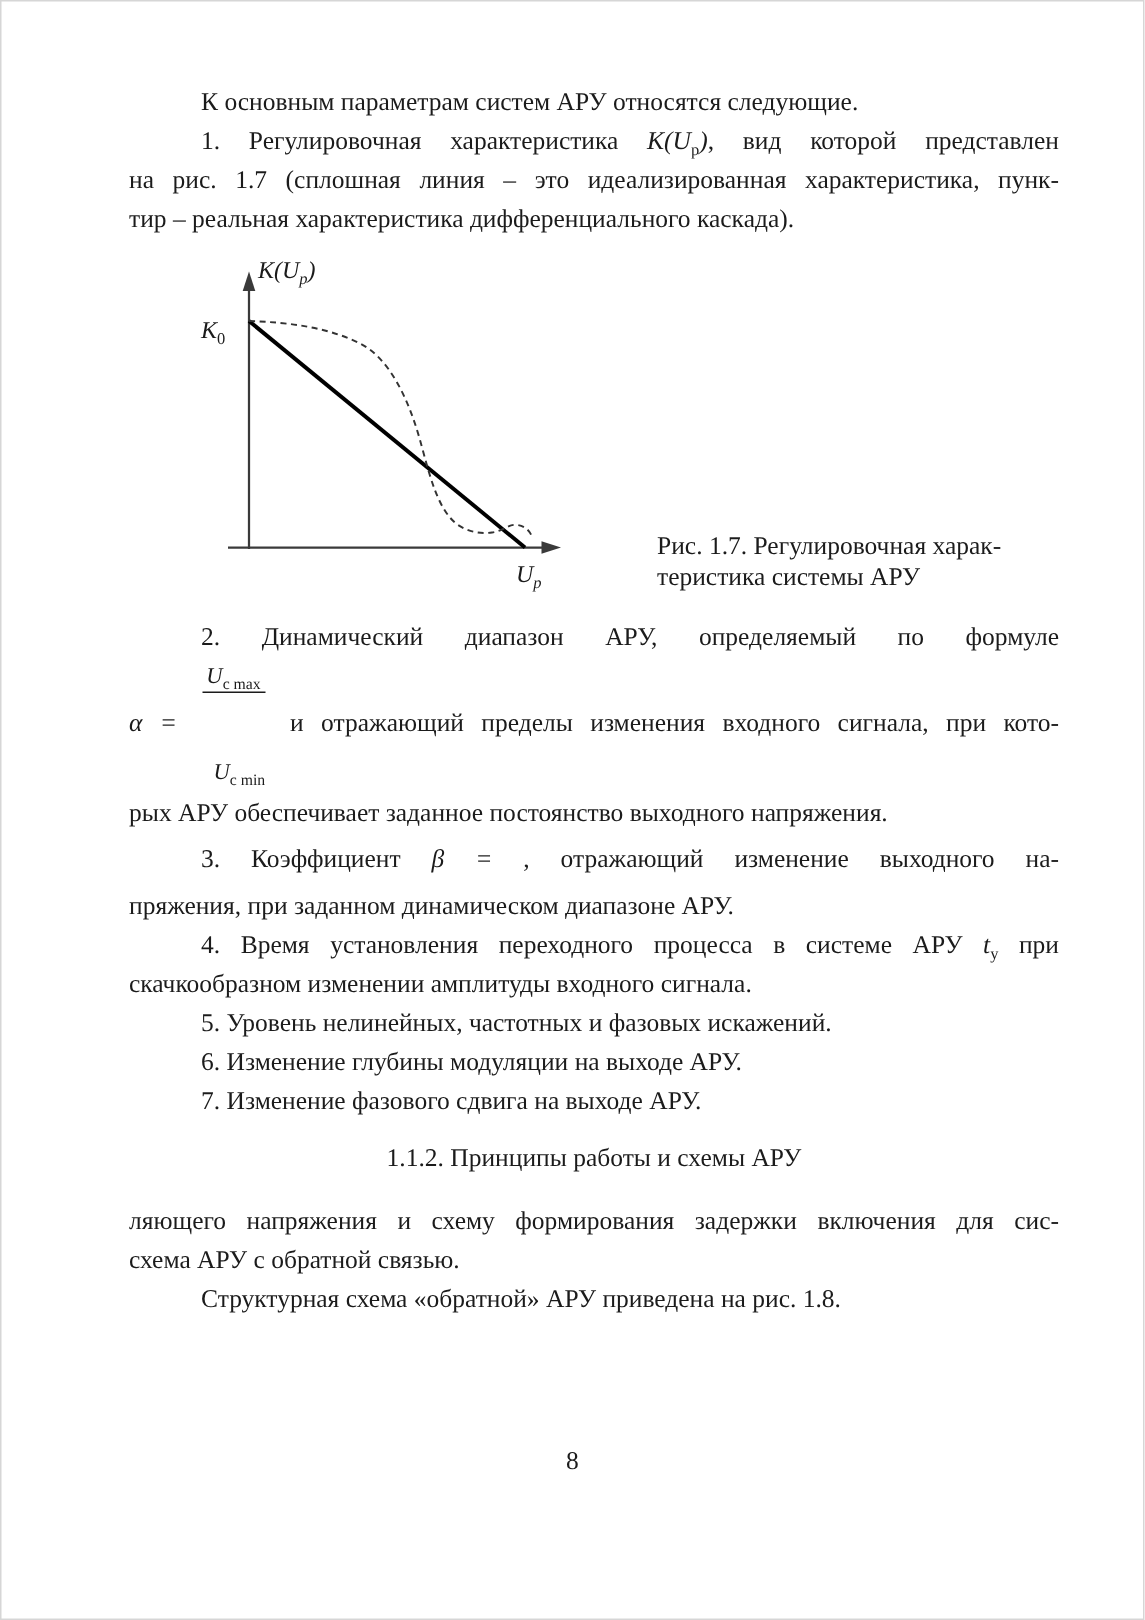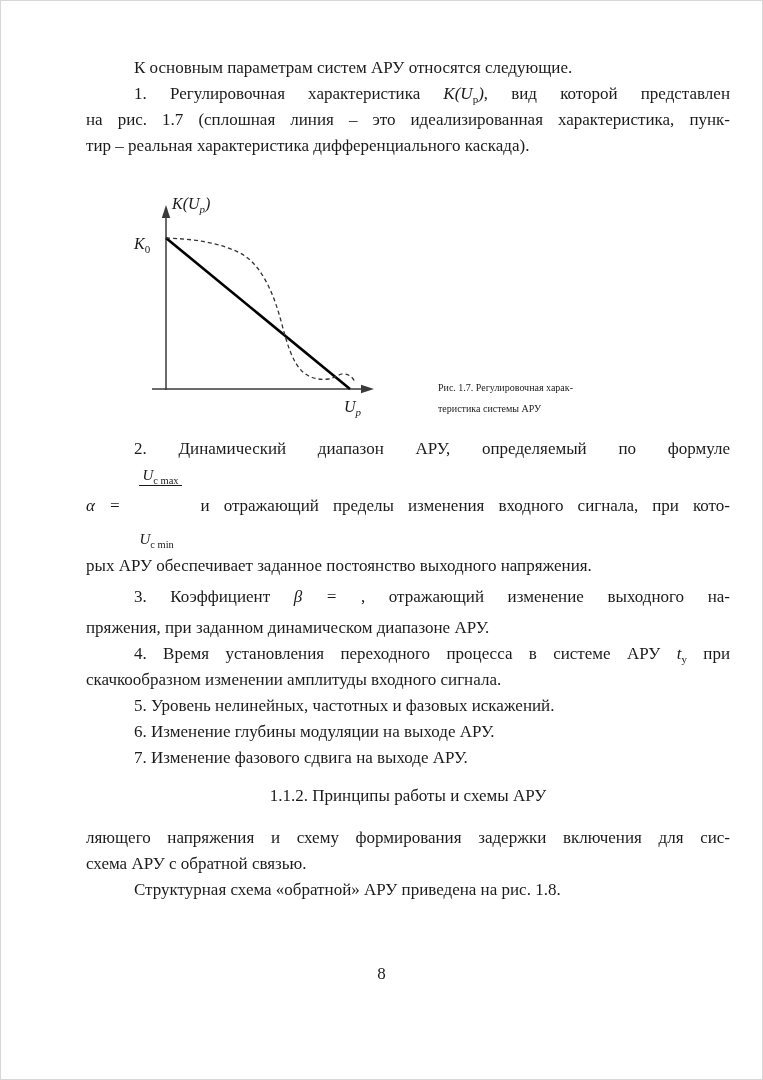--- a/index.html
+++ b/index.html
@@ -2,39 +2,39 @@
 <html><head>
 <meta charset="utf-8">
 <style>
   html,body{margin:0;padding:0;background:#e9e9e9;}
   .page{
     position:relative;width:763px;height:1080px;margin:0 auto;
     background:#ffffff;border:1px solid #d6d6d6;box-sizing:border-box;
     font-family:"Liberation Serif","DejaVu Serif",serif;
     font-size:17px;line-height:26px;color:#1b1b1b;overflow:hidden;
   }
-  .content{padding:54px 32px 0 85px;}
+  .content{padding:54px 56px 0 85px;}
   .ln{text-align:left;}
   .ln.jl{text-align:justify;text-align-last:justify;}
   .ln.ind{text-indent:48px;}
   .mi{font-style:italic;}
   sub{font-size:11px;line-height:0;}
   .frac-line{margin:5px 0;}
   .frac{
-    display:inline-flex;flex-direction:column;align-items:flex-start;
+    display:inline-flex;flex-direction:column;align-items:flex-end;
     vertical-align:middle;margin:0 5px;line-height:17px;font-size:15px;
   }
   .frac .fr-num{border-bottom:1px solid #1b1b1b;padding:0 3px 1px 3px;}
   .frac .fr-den{padding-top:1px;margin-top:44px;}
   .frac sub{font-size:10.5px;}
-  .figure{position:relative;height:235px;margin:32px 0 10px 0;}
+  .figure{position:relative;height:235px;margin:8px 0 10px 0;}
   .figure svg{position:absolute;left:2px;top:0;}
   .fig-caption{
     position:absolute;left:352px;top:186px;width:250px;
-    font-size:10px;line-height:21px;
+    font-size:17px;line-height:21px;
   }
   .heading{text-align:center;font-weight:normal;margin:12px 0 16px 0;text-indent:0;}
   .page-number{position:absolute;left:0;right:0;top:960px;text-align:center;}
 </style>
 </head>
 <body>
 
 <div class="page">
   <div class="content">
 

